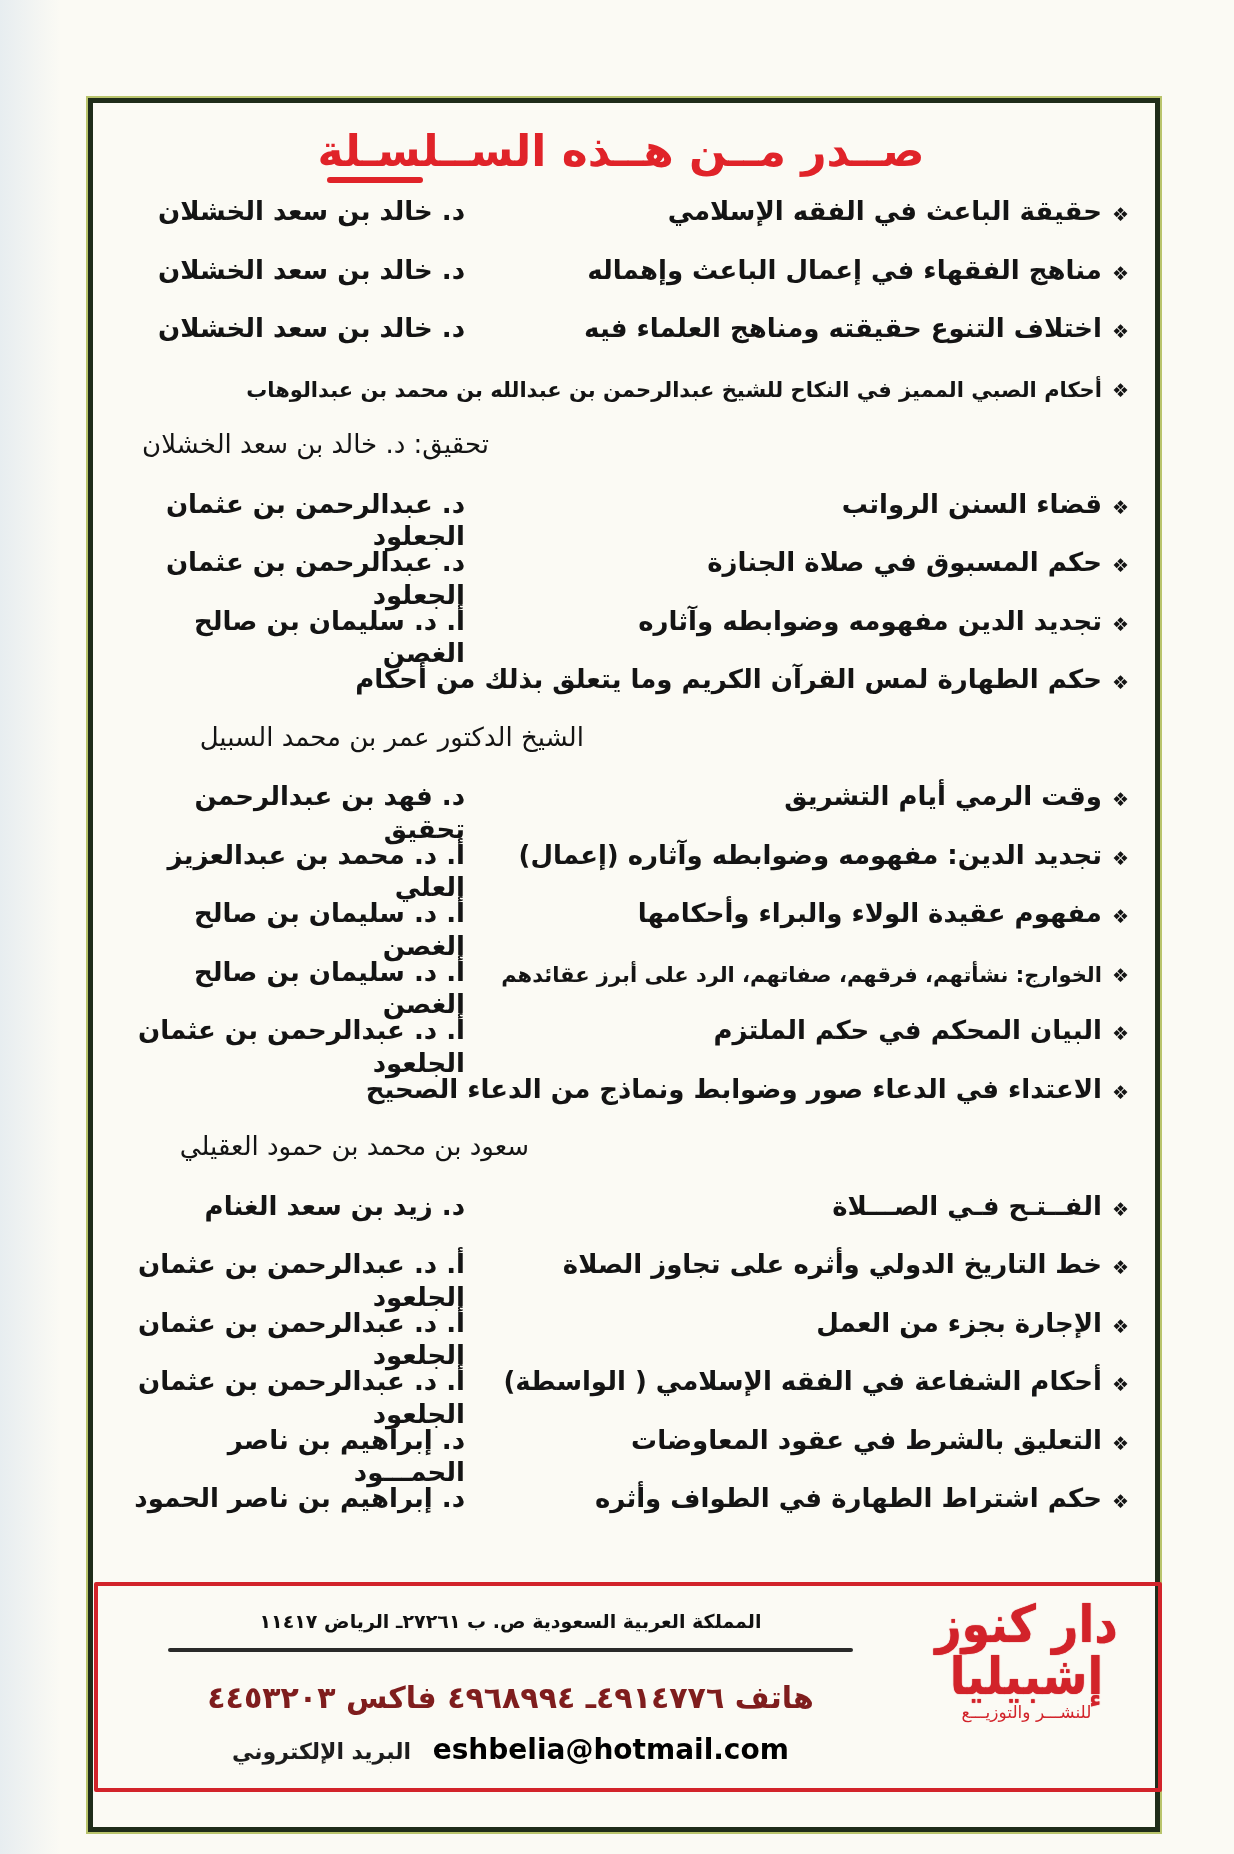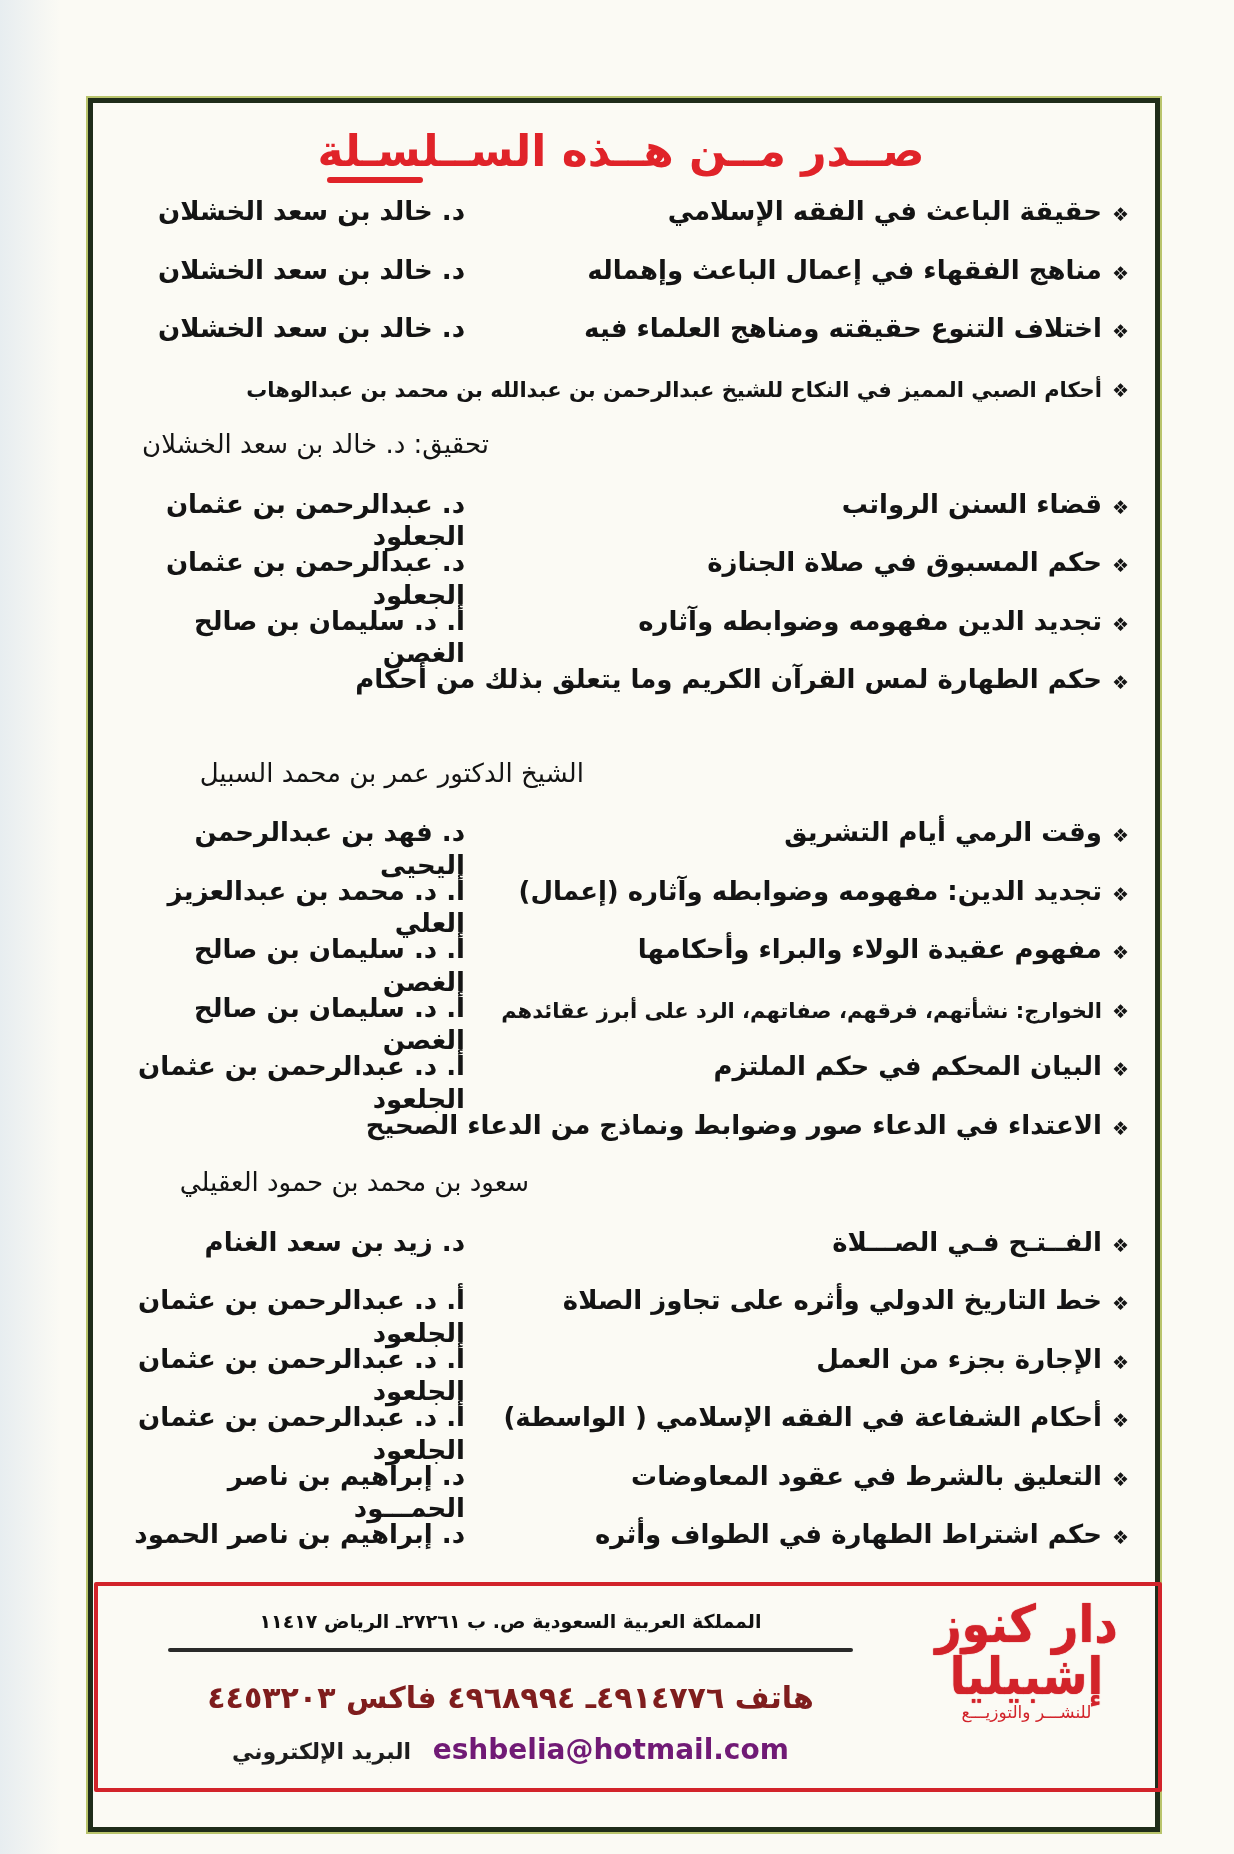--- a/index.html
+++ b/index.html
@@ -40,21 +40,21 @@
     height:58.5px;font-weight:bold;color:#141414;
   }
   .bullet{font-size:19px;margin-left:10px;position:relative;top:8px;color:#141414;}
   .t{flex:1;font-size:26px;line-height:1.25;}
   .a{width:352px;font-size:26px;line-height:1.25;}
   .row.small .t{font-size:21px;padding-top:6px;}
   .row-wide .t{flex:1;text-align:right;}
   .author-line{display:block;direction:rtl;height:58.5px;font-weight:normal;
     color:#141414;font-size:26px;}
   .ind1{margin-right:640px;}
-  .ind2{margin-right:545px;margin-top:36px;}
+  .ind2{margin-right:545px;}
   .ind3{margin-right:600px;}
   
   .footer-box{
     position:absolute;left:94px;top:1582px;
     width:1068px;height:210px;
     border:4px solid #d2232a;border-radius:2px;
     box-sizing:border-box;
     display:flex;direction:rtl;
     padding:8px 14px;
   }
@@ -63,21 +63,21 @@
     font-size:46px;font-weight:bold;line-height:1.02;
     transform:scaleY(1.12);transform-origin:top center;
     text-shadow:0 0 1px #d2232a;
   }
   .logo-tag{font-size:17px;font-weight:normal;margin-top:10px;letter-spacing:1px;}
   .info-col{flex:1;text-align:center;padding-top:16px;}
   .addr{color:#111;font-size:19px;font-weight:bold;}
   .divider{height:4px;background:#2a2a2a;margin:16px auto 14px;width:86%;border-radius:2px;}
   .phone{color:#7f1d1d;font-size:30px;font-weight:bold;margin-top:28px;}
   .email-line{margin-top:18px;font-size:22px;font-weight:bold;color:#1d1d1d;}
-  .email{direction:ltr;display:inline-block;font-size:28px;margin-left:14px;color:#701a75;}
+  .email{direction:ltr;display:inline-block;font-size:28px;margin-left:14px;color:#000000;}
 </style>
 </head>
 <body>
 
 <div class="page">
 
   <div class="series-box">
 
     <div class="heading-wrap">
       <div class="heading">صــدر مــن هــذه الســلسـلة</div>
@@ -130,21 +130,21 @@
     <div class="row row-wide">
       <span class="bullet">❖</span>
       <span class="t">حكم الطهارة لمس القرآن الكريم وما يتعلق بذلك من أحكام</span>
     </div>
 
     <div class="author-line ind2">الشيخ الدكتور عمر بن محمد السبيل</div>
 
     <div class="row">
       <span class="bullet">❖</span>
       <span class="t">وقت الرمي أيام التشريق</span>
-      <span class="a">د. فهد بن عبدالرحمن اليحيى</span>
+      <span class="a">د. فهد بن عبدالرحمن تحقيق</span>
     </div>
 
     <div class="row">
       <span class="bullet">❖</span>
       <span class="t">تجديد الدين: مفهومه وضوابطه وآثاره (إعمال)</span>
       <span class="a">أ. د. محمد بن عبدالعزيز العلي</span>
     </div>
 
     <div class="row">
       <span class="bullet">❖</span>

